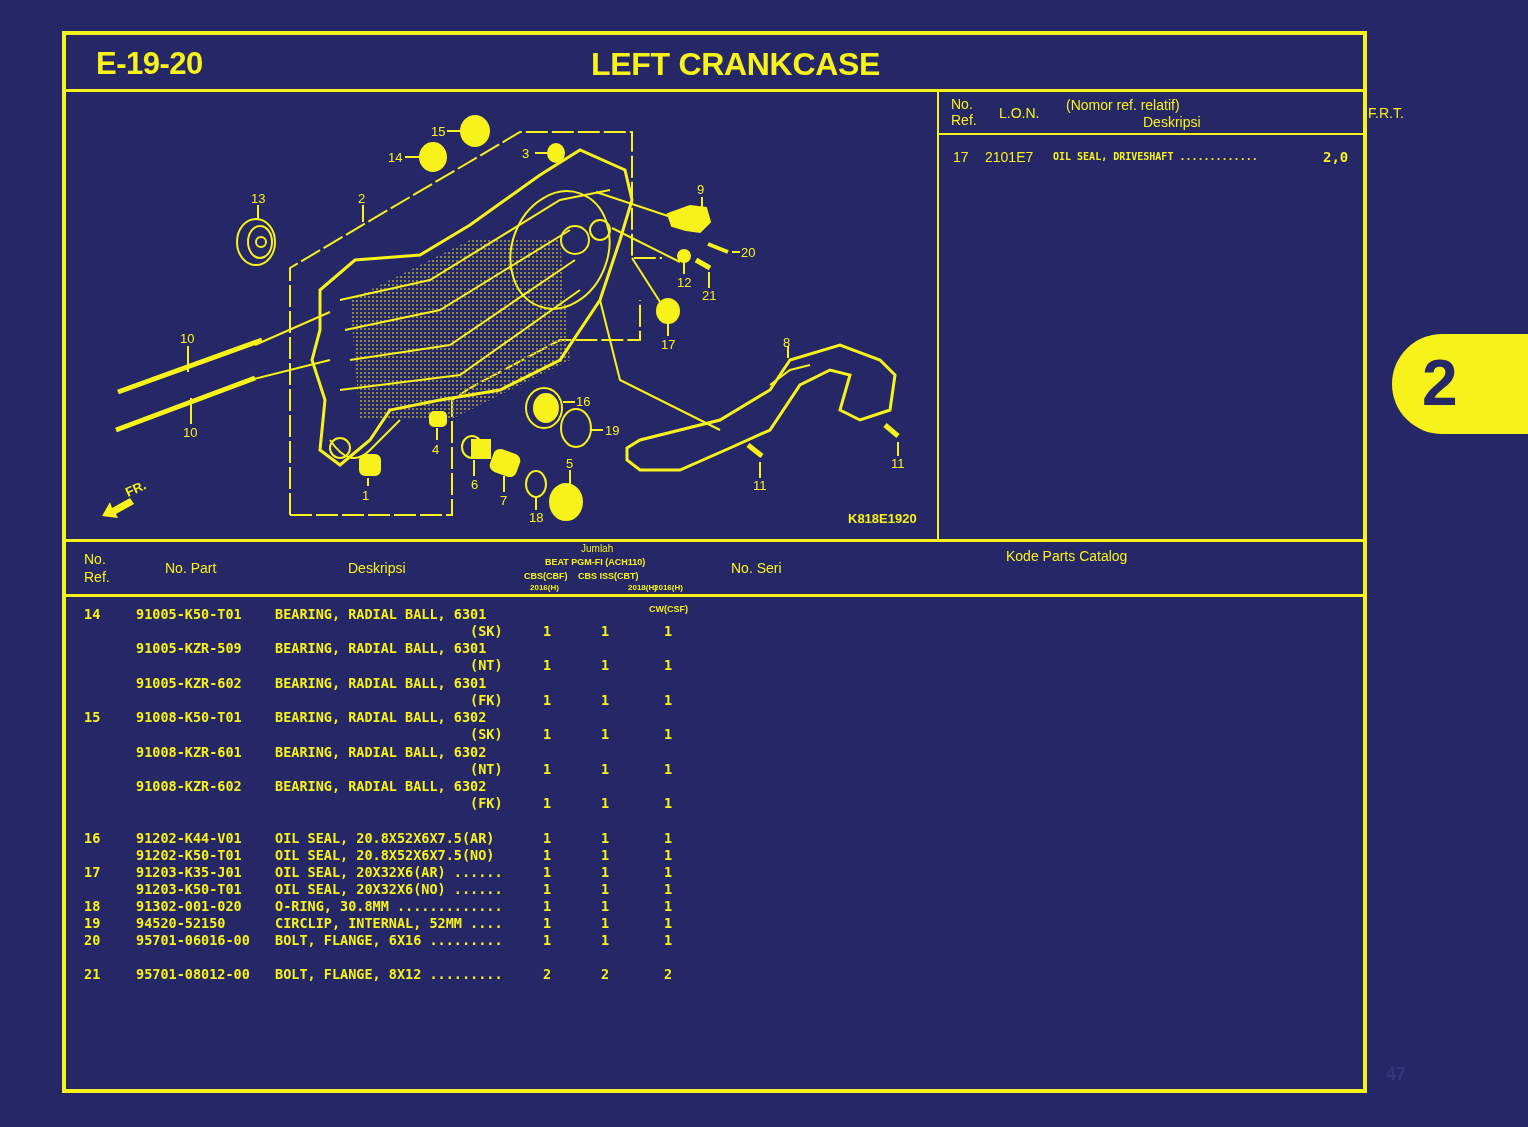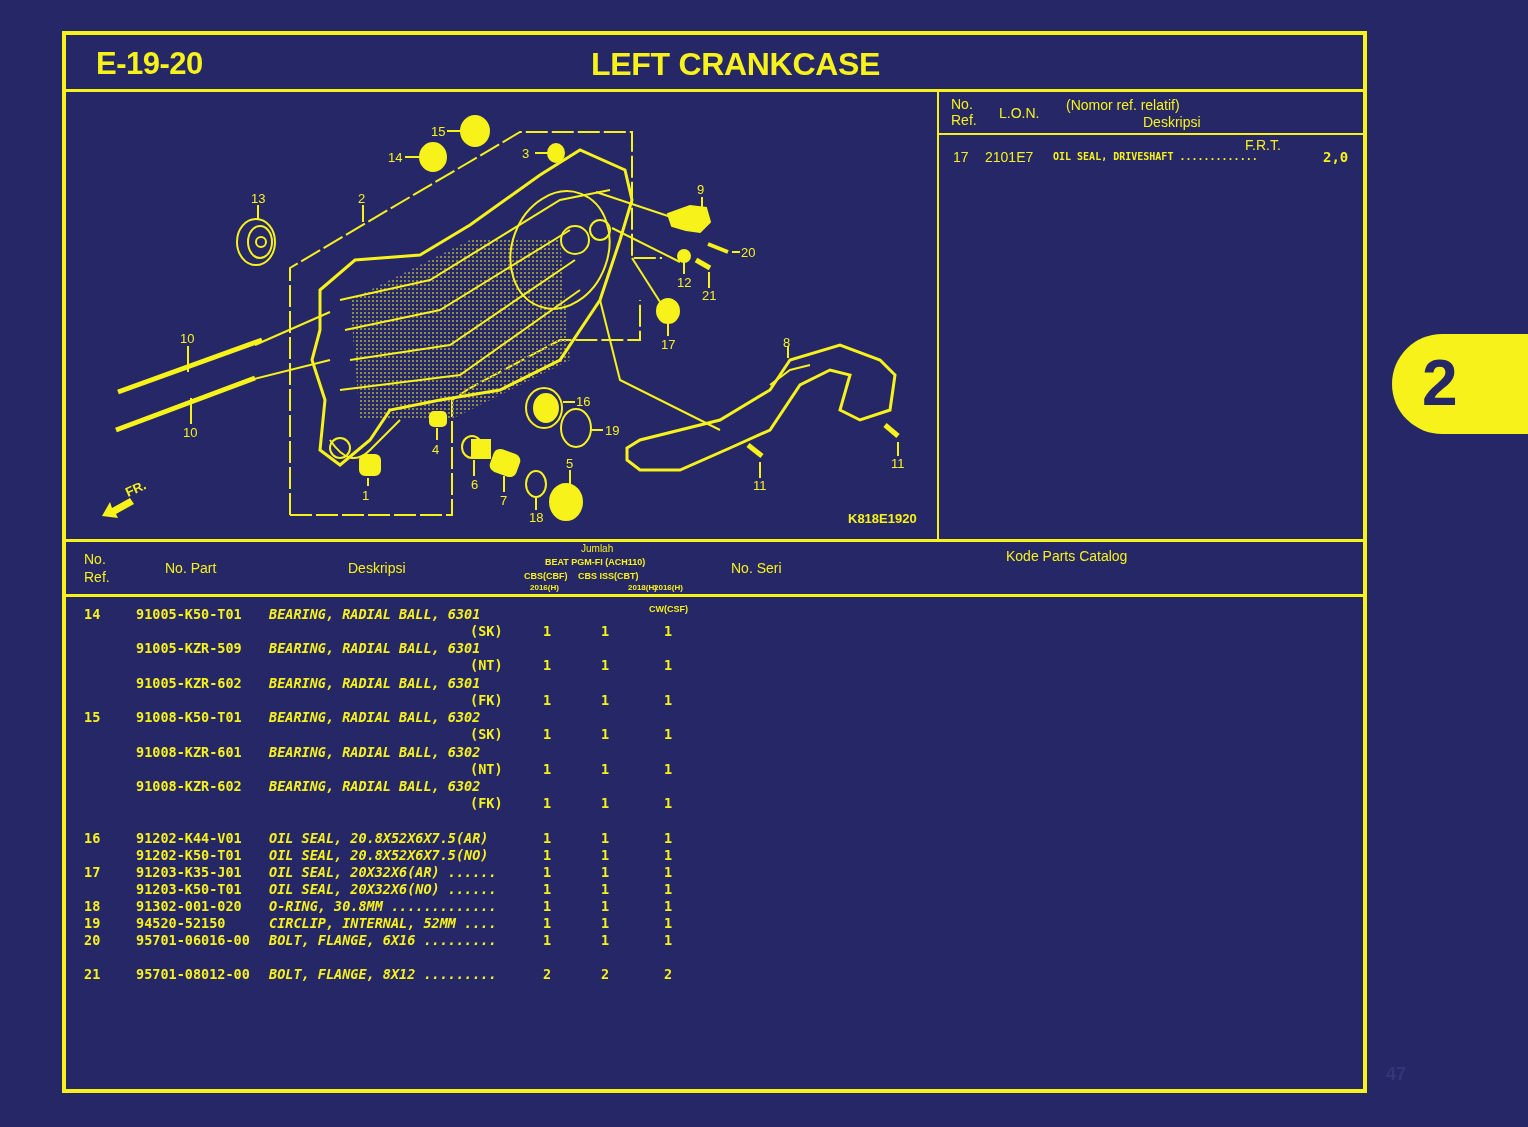--- a/index.html
+++ b/index.html
@@ -10,21 +10,21 @@
   .code{position:absolute;left:96px;top:46px;font-size:31px;font-weight:bold;letter-spacing:-0.5px;}
   .title{position:absolute;left:591px;top:46px;font-size:32px;font-weight:bold;letter-spacing:-0.3px;}
   .rh{position:absolute;font-size:14px;line-height:16px;}
   .mono{font-family:"DejaVu Sans Mono","Liberation Mono",monospace;font-weight:bold;font-size:10px;}
   .th{position:absolute;font-size:14px;}
   .ths{position:absolute;font-size:9px;font-weight:bold;}
   .row{position:absolute;left:0;height:17px;font-family:"DejaVu Sans Mono","Liberation Mono",monospace;font-weight:bold;font-size:13.5px;line-height:17px;white-space:pre;}
   .row span{position:absolute;top:0;}
   .c-ref{left:84px;}
   .c-part{left:136px;}
-  .c-desc{left:269px;font-style:italic;}
+  .c-desc{left:275px;}
   .c-q1{left:543px;}
   .c-q2{left:601px;}
   .c-q3{left:664px;}
   .c-var{left:470px;}
   .tab{position:absolute;left:1392px;top:334px;width:136px;height:100px;background:#f6f21a;border-radius:52px 0 0 52px;}
   .tab span{position:absolute;left:30px;top:12px;font-size:64px;font-weight:bold;color:#262766;}
   .pageno{position:absolute;left:1386px;top:1064px;font-size:18px;font-weight:bold;color:#34357a;}
   svg text{font-family:"Liberation Sans",sans-serif;fill:#f6f21a;font-size:13px;}
 </style>
 </head>
@@ -43,21 +43,21 @@
 <div class="title">LEFT CRANKCASE</div>
 
 <div>
   <div class="rh" style="left:951px;top:96px;">
     <div>No.</div>
     <div>Ref.</div>
   </div>
   <div class="rh" style="left:999px;top:105px;">L.O.N.</div>
   <div class="rh" style="left:1066px;top:97px;">(Nomor ref. relatif)</div>
   <div class="rh" style="left:1143px;top:114px;">Deskripsi</div>
-  <div class="rh" style="left:1245px;top:105px;margin-top:32px;">F.R.T.</div>
+  <div class="rh" style="left:1368px;top:105px;">F.R.T.</div>
 
   <div>
     <div class="rh" style="left:953px;top:149px;font-size:14px;">17</div>
     <div class="rh" style="left:985px;top:149px;font-size:14px;">2101E7</div>
     <div class="rh mono" style="left:1053px;top:149px;white-space:pre;">OIL SEAL, DRIVESHAFT .............</div>
     <div class="rh mono" style="left:1323px;top:149px;font-size:14px;">2,0</div>
   </div>
 </div>
 
 <svg style="position:absolute;left:66px;top:92px;" width="871" height="447" viewBox="66 92 871 447">

